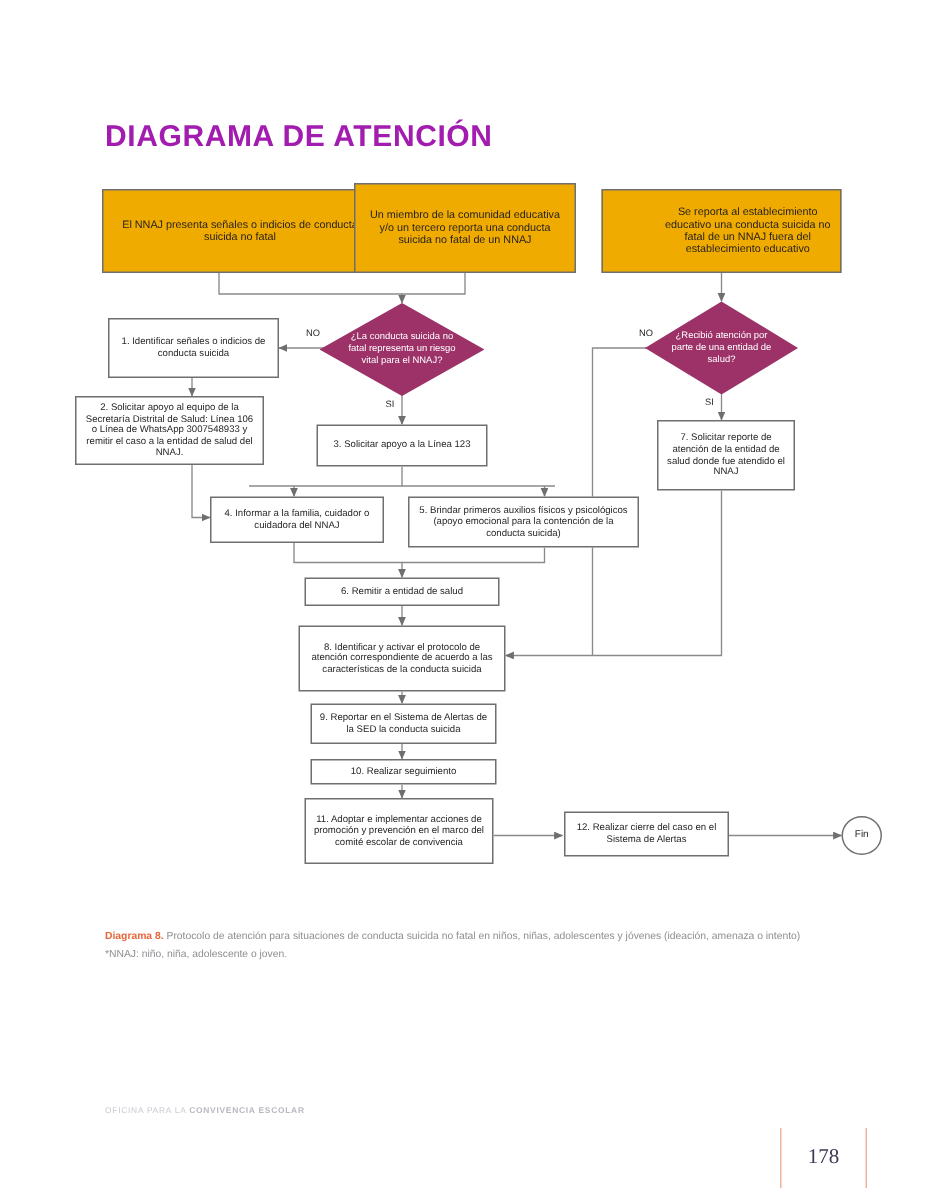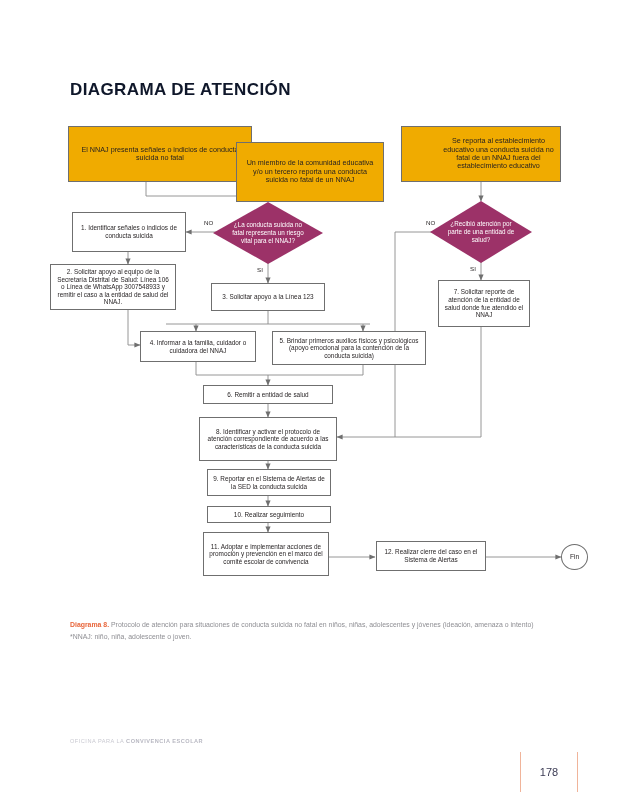--- a/index.html
+++ b/index.html
@@ -14,24 +14,24 @@
     font-family: "Liberation Sans", sans-serif;
     color: #231f20;
     overflow: hidden;
   }
 
   
   #page-title {
     position: absolute;
     left: 70px;
     top: 80px;
-    font-size: 17px;
+    font-size: 20px;
     font-weight: bold;
     letter-spacing: 0.4px;
-    color: #0f172a;
+    color: #a21caf;
   }
 
   
   #diagram {
     position: absolute;
     left: 0;
     top: 0;
     width: 618px;
     height: 620px;
   }
@@ -143,22 +143,23 @@
     position: absolute;
     right: 40px;
     top: 752px;
     width: 56px;
     height: 40px;
     border-left: 1.6px solid #f0b49a;
     border-right: 1.6px solid #f0b49a;
     display: flex;
     align-items: center;
     justify-content: center;
-    font-size: 11px;
+    font-size: 14px;
     color: #3b3b54;
+    font-family: Liberation Serif, serif;
   }
 </style>
 </head>
 <body>
 
 <div id="page-title">DIAGRAMA DE ATENCIÓN</div>
 
 <div id="diagram">
 
   <svg id="edges" viewBox="0 0 618 620" xmlns="http://www.w3.org/2000/svg">
@@ -209,21 +210,21 @@
       <path d="M329,557 L375,557" marker-end="url(#arrow)"></path>
 
       <path d="M485,557 L561,557" marker-end="url(#arrow)"></path>
     </g>
   </svg>
 
   <div class="node start-box" style="left:68px; top:126px; width:184px; height:56px;">
     <span>El NNAJ presenta señales o indicios de conducta suicida no fatal</span>
   </div>
 
-  <div class="node start-box" style="left:236px; top:122px; width:148px; height:60px;margin-top:20px;">
+  <div class="node start-box" style="left:236px; top:122px; width:148px; height:60px;">
     <span>Un miembro de la comunidad educativa y/o un tercero reporta una conducta suicida no fatal de un NNAJ</span>
   </div>
 
   <div class="node start-box" style="left:401px; top:126px; width:160px; height:56px;padding-left:40px;">
     <span>Se reporta al establecimiento educativo una conducta suicida no fatal de un NNAJ fuera del establecimiento educativo</span>
   </div>
 
   <div class="node decision" style="left:213px; top:202px; width:110px; height:62px;">
     <div class="dia-shape"></div>
     <span class="dia-text">¿La conducta suicida no fatal representa un riesgo vital para el NNAJ?</span>

